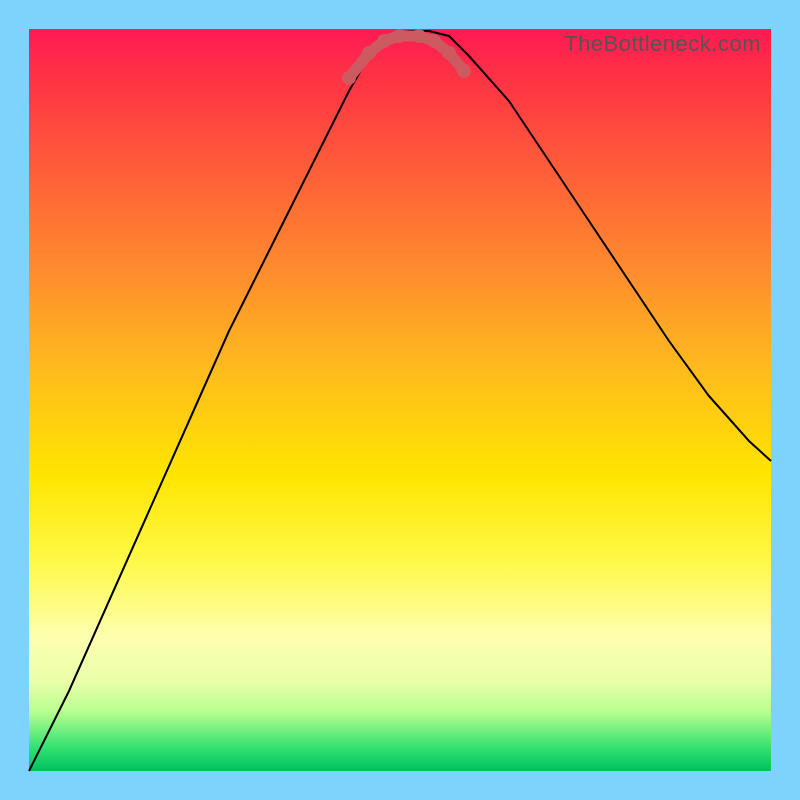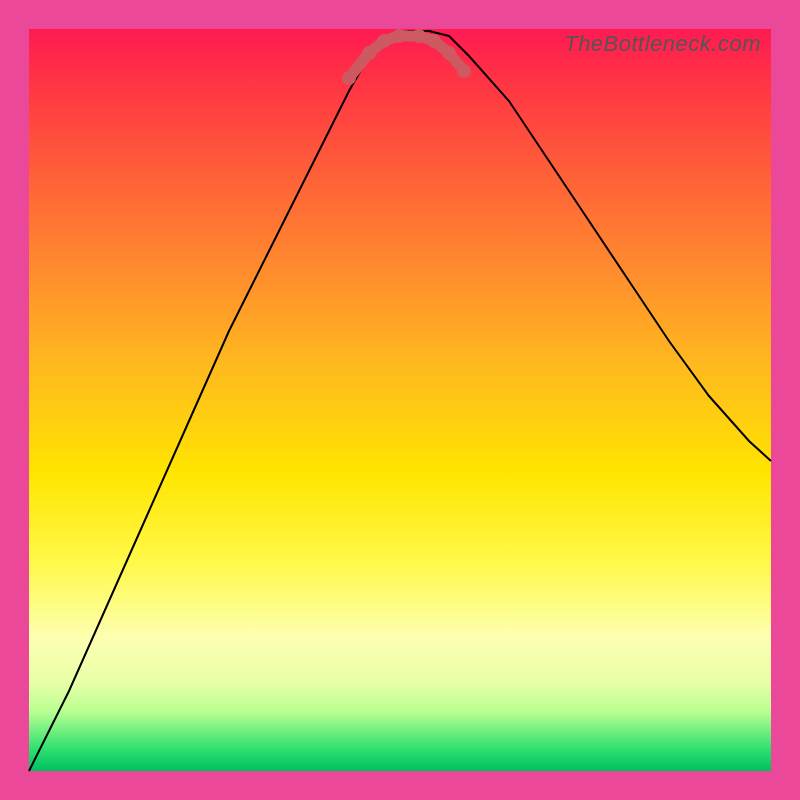--- a/index.html
+++ b/index.html
@@ -8,22 +8,21 @@
     background: #000;
     width: 800px;
     height: 800px;
     overflow: hidden;
     font-family: Arial, Helvetica, sans-serif;
   }
   .frame {
     position: relative;
     width: 800px;
     height: 800px;
-    background: #ec4899;
-    font-style: italic;
+    background: #7dd3fc;
   }
   .plot-area {
     position: absolute;
     left: 29px;
     top: 29px;
     width: 742px;
     height: 742px;
     background: linear-gradient(
       to bottom,
       #ff1a53 0%,

